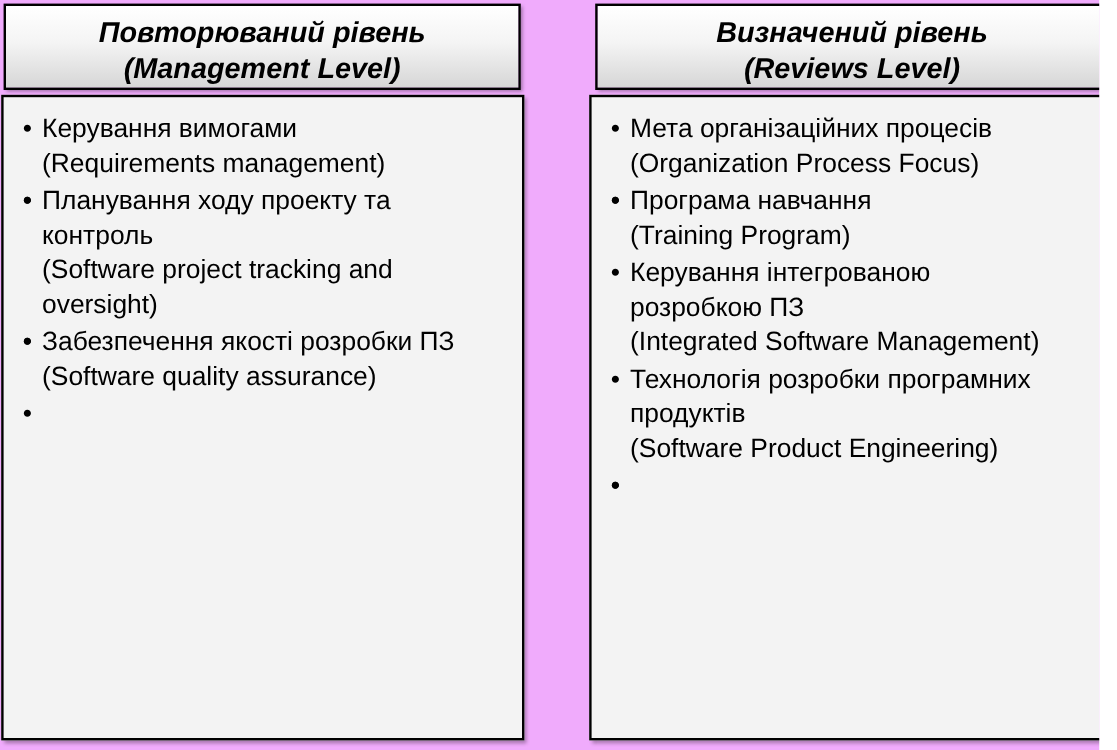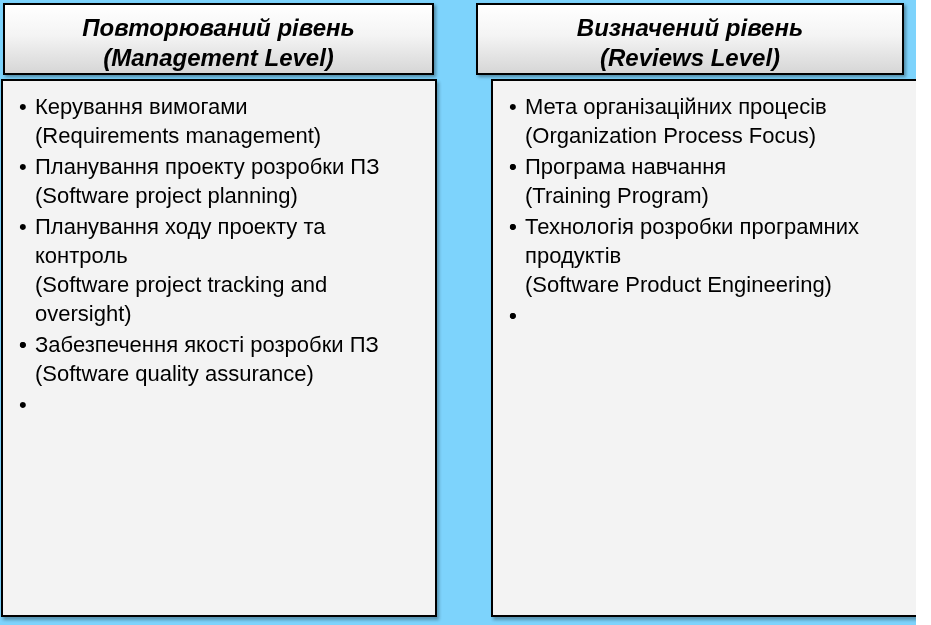--- a/index.html
+++ b/index.html
@@ -6,21 +6,21 @@
     margin: 0;
     padding: 0;
     background: #ffffff;
     font-family: "Liberation Sans", sans-serif;
     color: #000000;
   }
   .stage {
     position: relative;
     width: 916px;
     height: 625px;
-    background: #7dd3fc;
+    background: #f0abfc;
     overflow: hidden;
   }
   .panel-header {
     position: absolute;
     box-sizing: border-box;
     border: 2px solid #000000;
     background: linear-gradient(180deg, #ffffff 0%, #f4f4f4 45%, #d6d6d6 100%);
     box-shadow: 2px 2px 3px rgba(0,0,0,0.35);
     text-align: center;
     padding-top: 8px;
@@ -58,39 +58,38 @@
   .bullet {
     position: absolute;
     left: 2px;
     top: 0;
     font-size: 22px;
     line-height: 29px;
   }
   
   #hdr-repeatable { left: 3px;   top: 3px;  width: 431px; height: 72px; }
   #body-repeatable{ left: 1px;   top: 79px; width: 436px; height: 538px; }
-  #hdr-defined    { left: 476px; top: 3px;  width: 428px; height: 72px; }
+  #hdr-defined    { left: 496px; top: 3px;  width: 428px; height: 72px; }
   #body-defined   { left: 491px; top: 79px; width: 434px; height: 538px; }
 </style>
 </head>
 <body>
 
 <div class="stage">
 
   <div id="hdr-repeatable" class="panel-header">
     <div class="title-line">Повторюваний рівень</div>
     <div class="title-line">(Management Level)</div>
   </div>
 
   <div id="body-repeatable" class="panel-body">
     <ul class="process-list">
         <li class="process-item"><span class="bullet">•</span><span class="item-text">Керування вимогами
 (Requirements management)</span></li>
-        <li class="process-item"><span class="bullet">•</span><span class="item-text">Планування проекту розробки ПЗ
-(Software project planning)</span></li>
+        <li class="process-item"><span class="bullet">•</span></li>
         <li class="process-item"><span class="bullet">•</span><span class="item-text">Планування ходу проекту та
 контроль
 (Software project tracking and
 oversight)</span></li>
         <li class="process-item"><span class="bullet">•</span></li>
         <li class="process-item"><span class="bullet">•</span><span class="item-text">Забезпечення якості розробки ПЗ
 (Software quality assurance)</span></li>
         <li class="process-item"><span class="bullet">•</span></li>
       </ul>
   </div>
@@ -100,21 +99,23 @@
     <div class="title-line">(Reviews Level)</div>
   </div>
 
   <div id="body-defined" class="panel-body">
     <ul class="process-list">
         <li class="process-item"><span class="bullet">•</span><span class="item-text">Мета організаційних процесів
 (Organization Process Focus)</span></li>
         <li class="process-item"><span class="bullet">•</span></li>
         <li class="process-item"><span class="bullet">•</span><span class="item-text">Програма навчання
 (Training Program)</span></li>
-        <li class="process-item"><span class="bullet">•</span></li>
+        <li class="process-item"><span class="bullet">•</span><span class="item-text">Керування інтегрованою
+розробкою ПЗ
+(Integrated Software Management)</span></li>
         <li class="process-item"><span class="bullet">•</span><span class="item-text">Технологія розробки програмних
 продуктів
 (Software Product Engineering)</span></li>
         <li class="process-item"><span class="bullet">•</span></li>
         <li class="process-item"><span class="bullet">•</span></li>
       </ul>
   </div>
 
 </div>
 

